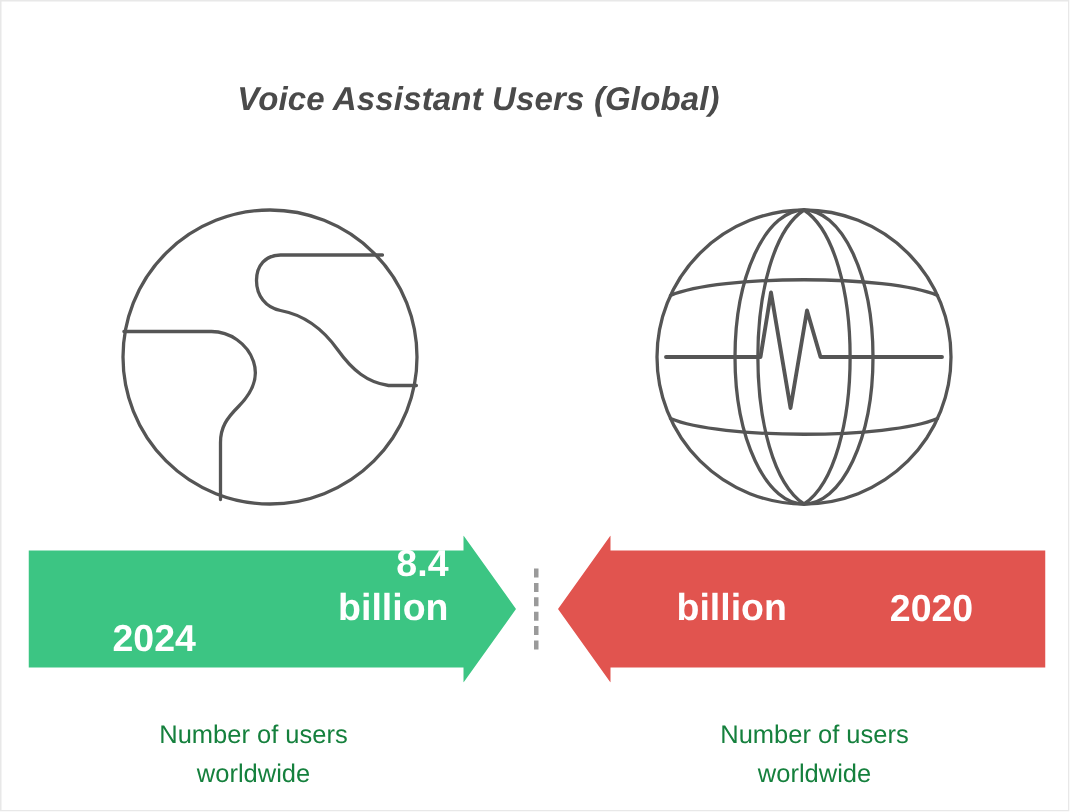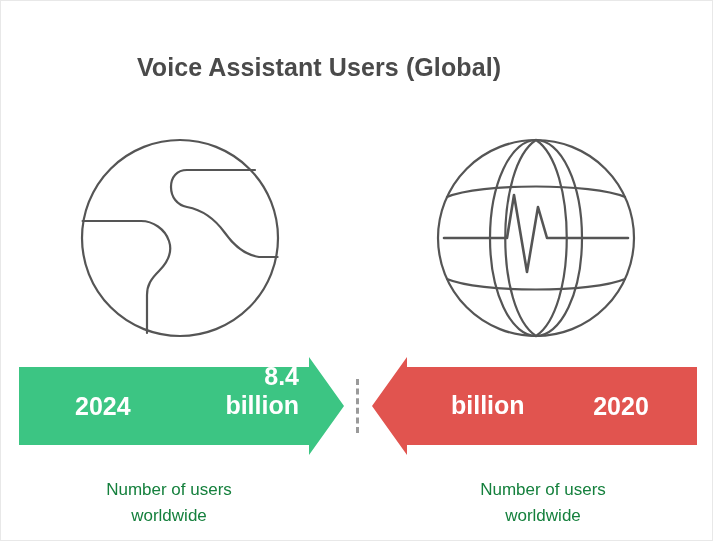--- a/index.html
+++ b/index.html
@@ -20,24 +20,25 @@
     border: 1px solid #e8e8e8;
   }
 
   
   .chart-title {
     position: absolute;
     left: 0;
     top: 52px;
     width: 636px;
     text-align: center;
-    font-size: 25px;
+    font-size: 22px;
     font-weight: bold;
     color: #4a4a4a;
     letter-spacing: 0.1px;
+    font-style: italic;
   }
 
   
   .globe {
     position: absolute;
     top: 136px;
   }
   .globe-left  { left: 78px;  }
   .globe-right { left: 434px; }
 
@@ -187,21 +188,21 @@
       </svg>
     </div>
 
     <div class="arrow arrow-right">
       <svg width="325" height="98" viewBox="0 0 325 98" aria-hidden="true">
         <polygon points="325,10 35,10 35,0 0,49 35,98 35,88 325,88" fill="#E1544F"></polygon>
       </svg>
     </div>
   </div>
 
-  <div class="arrow-text year lt-year" style="top:356px;">2024</div>
+  <div class="arrow-text year lt-year" style="top:376px;">2024</div>
   <div class="arrow-text value lt-value" style="top:341px;">
     <span>8.4</span>
     <span>billion</span>
   </div>
 
   <div class="arrow-text value rt-value" style="top:356px;">
     <span>billion</span>
   </div>
   <div class="arrow-text year rt-year" style="top:356px;">2020</div>
 

